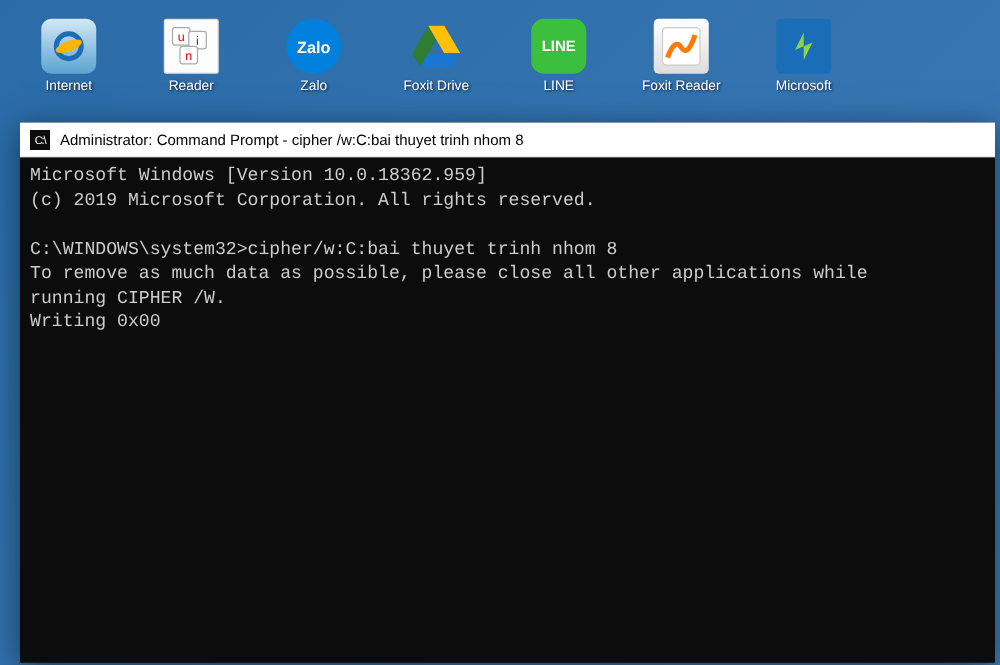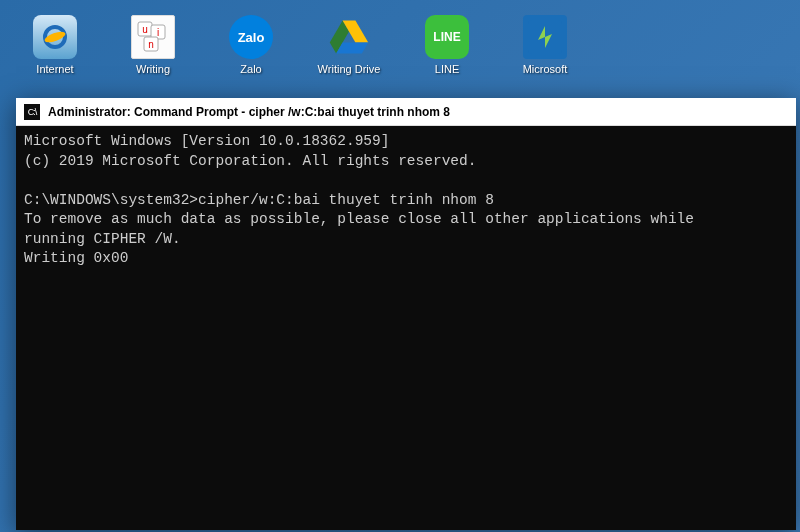--- a/index.html
+++ b/index.html
@@ -77,21 +77,20 @@
       display: flex;
       align-items: center;
       justify-content: center;
       font-size: 9px;
       color: #fff;
       letter-spacing: -1px;
     }
     .cmd-title {
       font-size: 12px;
       color: #000;
-      font-weight: bold;
     }
     .cmd-body {
       flex: 1;
       background: #0c0c0c;
       color: #cccccc;
       font-family: Consolas, "Courier New", monospace;
       font-size: 14.5px;
       line-height: 1.35;
       padding: 6px 8px;
       white-space: pre-wrap;
@@ -117,50 +116,59 @@
     <div class="icon-img unikey-icon">
       <svg width="40" height="40" viewBox="0 0 40 40">
           <rect x="5" y="5" width="14" height="14" rx="2" fill="#fff" stroke="#aaa"></rect>
           <text x="12" y="16" font-size="10" fill="#d00" text-anchor="middle" font-family="sans-serif">u</text>
           <rect x="18" y="8" width="14" height="14" rx="2" fill="#fff" stroke="#aaa"></rect>
           <text x="25" y="19" font-size="10" fill="#d00" text-anchor="middle" font-family="sans-serif">i</text>
           <rect x="11" y="20" width="14" height="14" rx="2" fill="#fff" stroke="#aaa"></rect>
           <text x="18" y="31" font-size="10" fill="#d00" text-anchor="middle" font-family="sans-serif">n</text>
         </svg>
     </div>
-    <div class="icon-label">Writing</div>
+    <div class="icon-label">Reader</div>
   </div>
 
   <div class="desktop-icon">
     <div class="icon-img zalo-icon">
       <span class="icon-txt" style="font-size:13px;">Zalo</span>
     </div>
     <div class="icon-label">Zalo</div>
   </div>
 
   <div class="desktop-icon">
     <div class="icon-img">
       <svg viewBox="0 0 48 48">
           <path fill="#2e7d32" d="M17 6 L3 30 L10 42 L24 18 Z"></path>
           <path fill="#ffc107" d="M17 6 L31 6 L45 30 L31 30 Z"></path>
           <path fill="#1976d2" d="M10 42 L38 42 L45 30 L17 30 Z"></path>
         </svg>
     </div>
-    <div class="icon-label">Writing Drive</div>
+    <div class="icon-label">Foxit Drive</div>
   </div>
 
   <div class="desktop-icon">
     <div class="icon-img line-icon">
       <span class="icon-txt" style="font-size:12px;">LINE</span>
     </div>
     <div class="icon-label">LINE</div>
   </div>
 
 
 
+  <div class="desktop-icon">
+    <div class="icon-img foxit-icon">
+      <svg width="38" height="38" viewBox="0 0 38 38">
+          <rect x="4" y="4" width="30" height="30" rx="3" fill="#fff" stroke="#ccc"></rect>
+          <path d="M8 28 Q14 12 19 20 Q24 28 30 10" stroke="#ff7a00" stroke-width="4" fill="none"></path>
+        </svg>
+    </div>
+    <div class="icon-label">Foxit Reader</div>
+  </div>
 
   <div class="desktop-icon">
     <div class="icon-img blue-icon">
       <svg width="34" height="34" viewBox="0 0 34 34">
           <rect width="34" height="34" rx="4" fill="#1a6eb8"></rect>
           <path d="M17 6 L10 20 L17 17 L17 28 L24 14 L17 17 Z" fill="#8fd14f"></path>
         </svg>
     </div>
     <div class="icon-label">Microsoft</div>
   </div>

